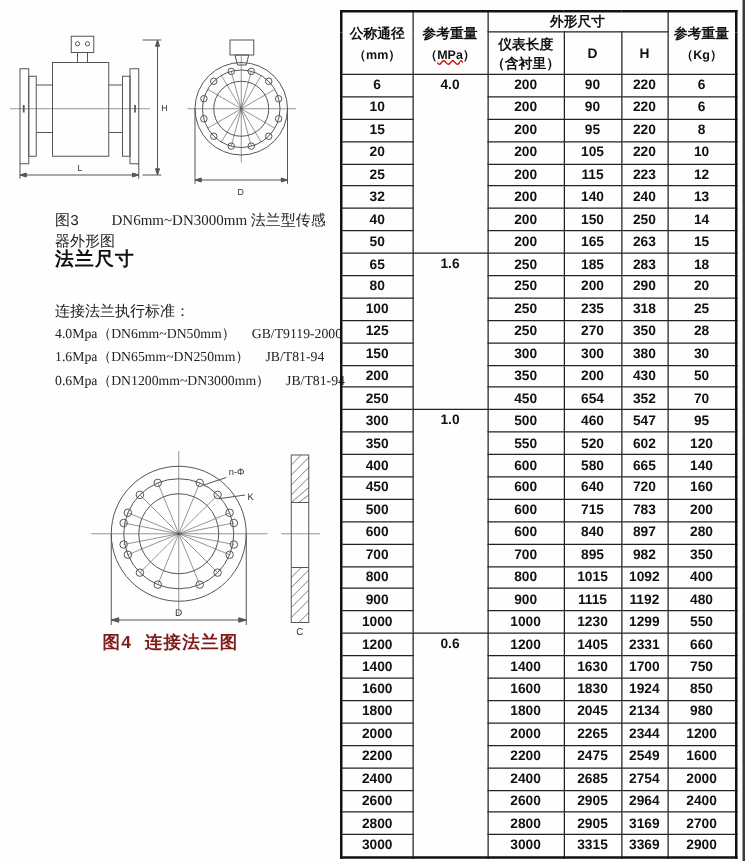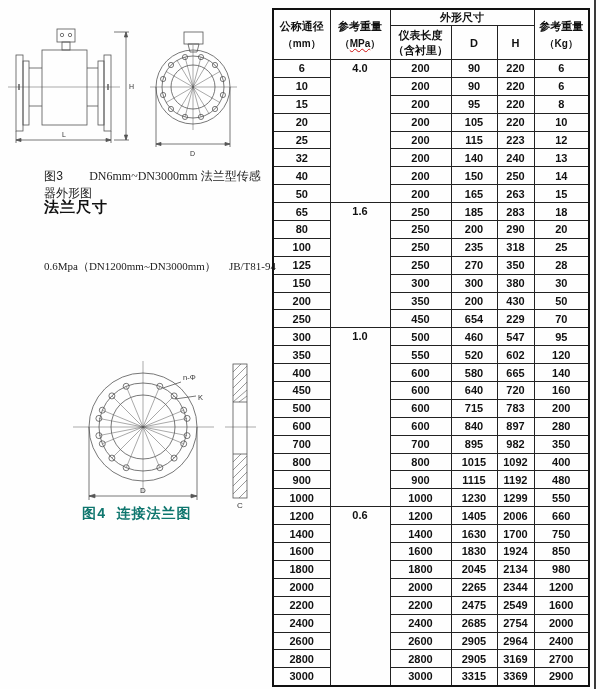--- a/index.html
+++ b/index.html
@@ -23,23 +23,22 @@
   .body-line { position:absolute; left:44px; font-size:12px; color:#222; }
   .line1 { top:222px; }
   .line2 { top:241px; }
   .standards { position:absolute; left:44px; top:259px; width:230px; }
   .standard-line {
     height:19px; font-family:"Liberation Serif", serif; font-size:11px; color:#222;
     white-space:nowrap;
   }
   .standard-code { margin-left:13px; }
   .fig4-caption {
-    position:absolute; left:82px; top:505px; font-size:14px; font-weight:bold; color:#0f766e;
+    position:absolute; left:82px; top:505px; font-size:14px; font-weight:bold; color:#7f1d1d;
     letter-spacing:1px;
-    font-family:Liberation Mono, monospace;
   }
   .fig4-caption .fig-label { margin-right:10px; }
   
   .table-wrap { position:absolute; left:272px; top:8px; width:318px; }
   table.dim-table {
     border-collapse:collapse; table-layout:fixed; width:316px;
     border:2px solid #111;
   }
   .dim-table th, .dim-table td {
     border:1px solid #222; text-align:center; vertical-align:middle;
@@ -154,22 +153,29 @@
         <path d="M230 119 l-5 -1.6 v3.2 z" fill="#555"></path>
       </g>
       <text x="190" y="131" font-size="7">D</text>
     </svg>
 
     <div class="fig3-caption">
       <span class="fig-label">图3</span><span>DN6mm~DN3000mm 法兰型传感器外形图</span>
     </div>
 
     <div class="section-heading">法兰尺寸</div>
+    <div class="body-line line2">连接法兰执行标准：</div>
 
     <div class="standards">
+      <div class="standard-line">
+        <span>4.0Mpa（DN6mm~DN50mm）</span><span class="standard-code">GB/T9119-2000</span>
+      </div>
+      <div class="standard-line">
+        <span>1.6Mpa（DN65mm~DN250mm）</span><span class="standard-code">JB/T81-94</span>
+      </div>
       <div class="standard-line">
         <span>0.6Mpa（DN1200mm~DN3000mm）</span><span class="standard-code">JB/T81-94</span>
       </div>
     </div>
 
     <svg class="drawing" style="top:350px;" width="268" height="162" viewBox="0 0 268 162">
       <g stroke="#555" stroke-width="0.8" fill="none">
         <circle cx="143" cy="77" r="54"></circle>
         <circle cx="143" cy="77" r="44"></circle>
         <circle cx="143" cy="77" r="32"></circle>
@@ -392,21 +398,21 @@
             <td>200</td>
             <td>350</td>
             <td>200</td>
             <td>430</td>
             <td>50</td>
           </tr>
           <tr>
             <td>250</td>
             <td>450</td>
             <td>654</td>
-            <td>229</td>
+            <td>352</td>
             <td>70</td>
           </tr>
           <tr>
             <td>300</td>
             <td class="pressure-cell" rowspan="10">1.0</td>
             <td>500</td>
             <td>460</td>
             <td>547</td>
             <td>95</td>
           </tr>
@@ -471,21 +477,21 @@
             <td>1000</td>
             <td>1230</td>
             <td>1299</td>
             <td>550</td>
           </tr>
           <tr>
             <td>1200</td>
             <td class="pressure-cell" rowspan="10">0.6</td>
             <td>1200</td>
             <td>1405</td>
-            <td>2006</td>
+            <td>2331</td>
             <td>660</td>
           </tr>
           <tr>
             <td>1400</td>
             <td>1400</td>
             <td>1630</td>
             <td>1700</td>
             <td>750</td>
           </tr>
           <tr>

